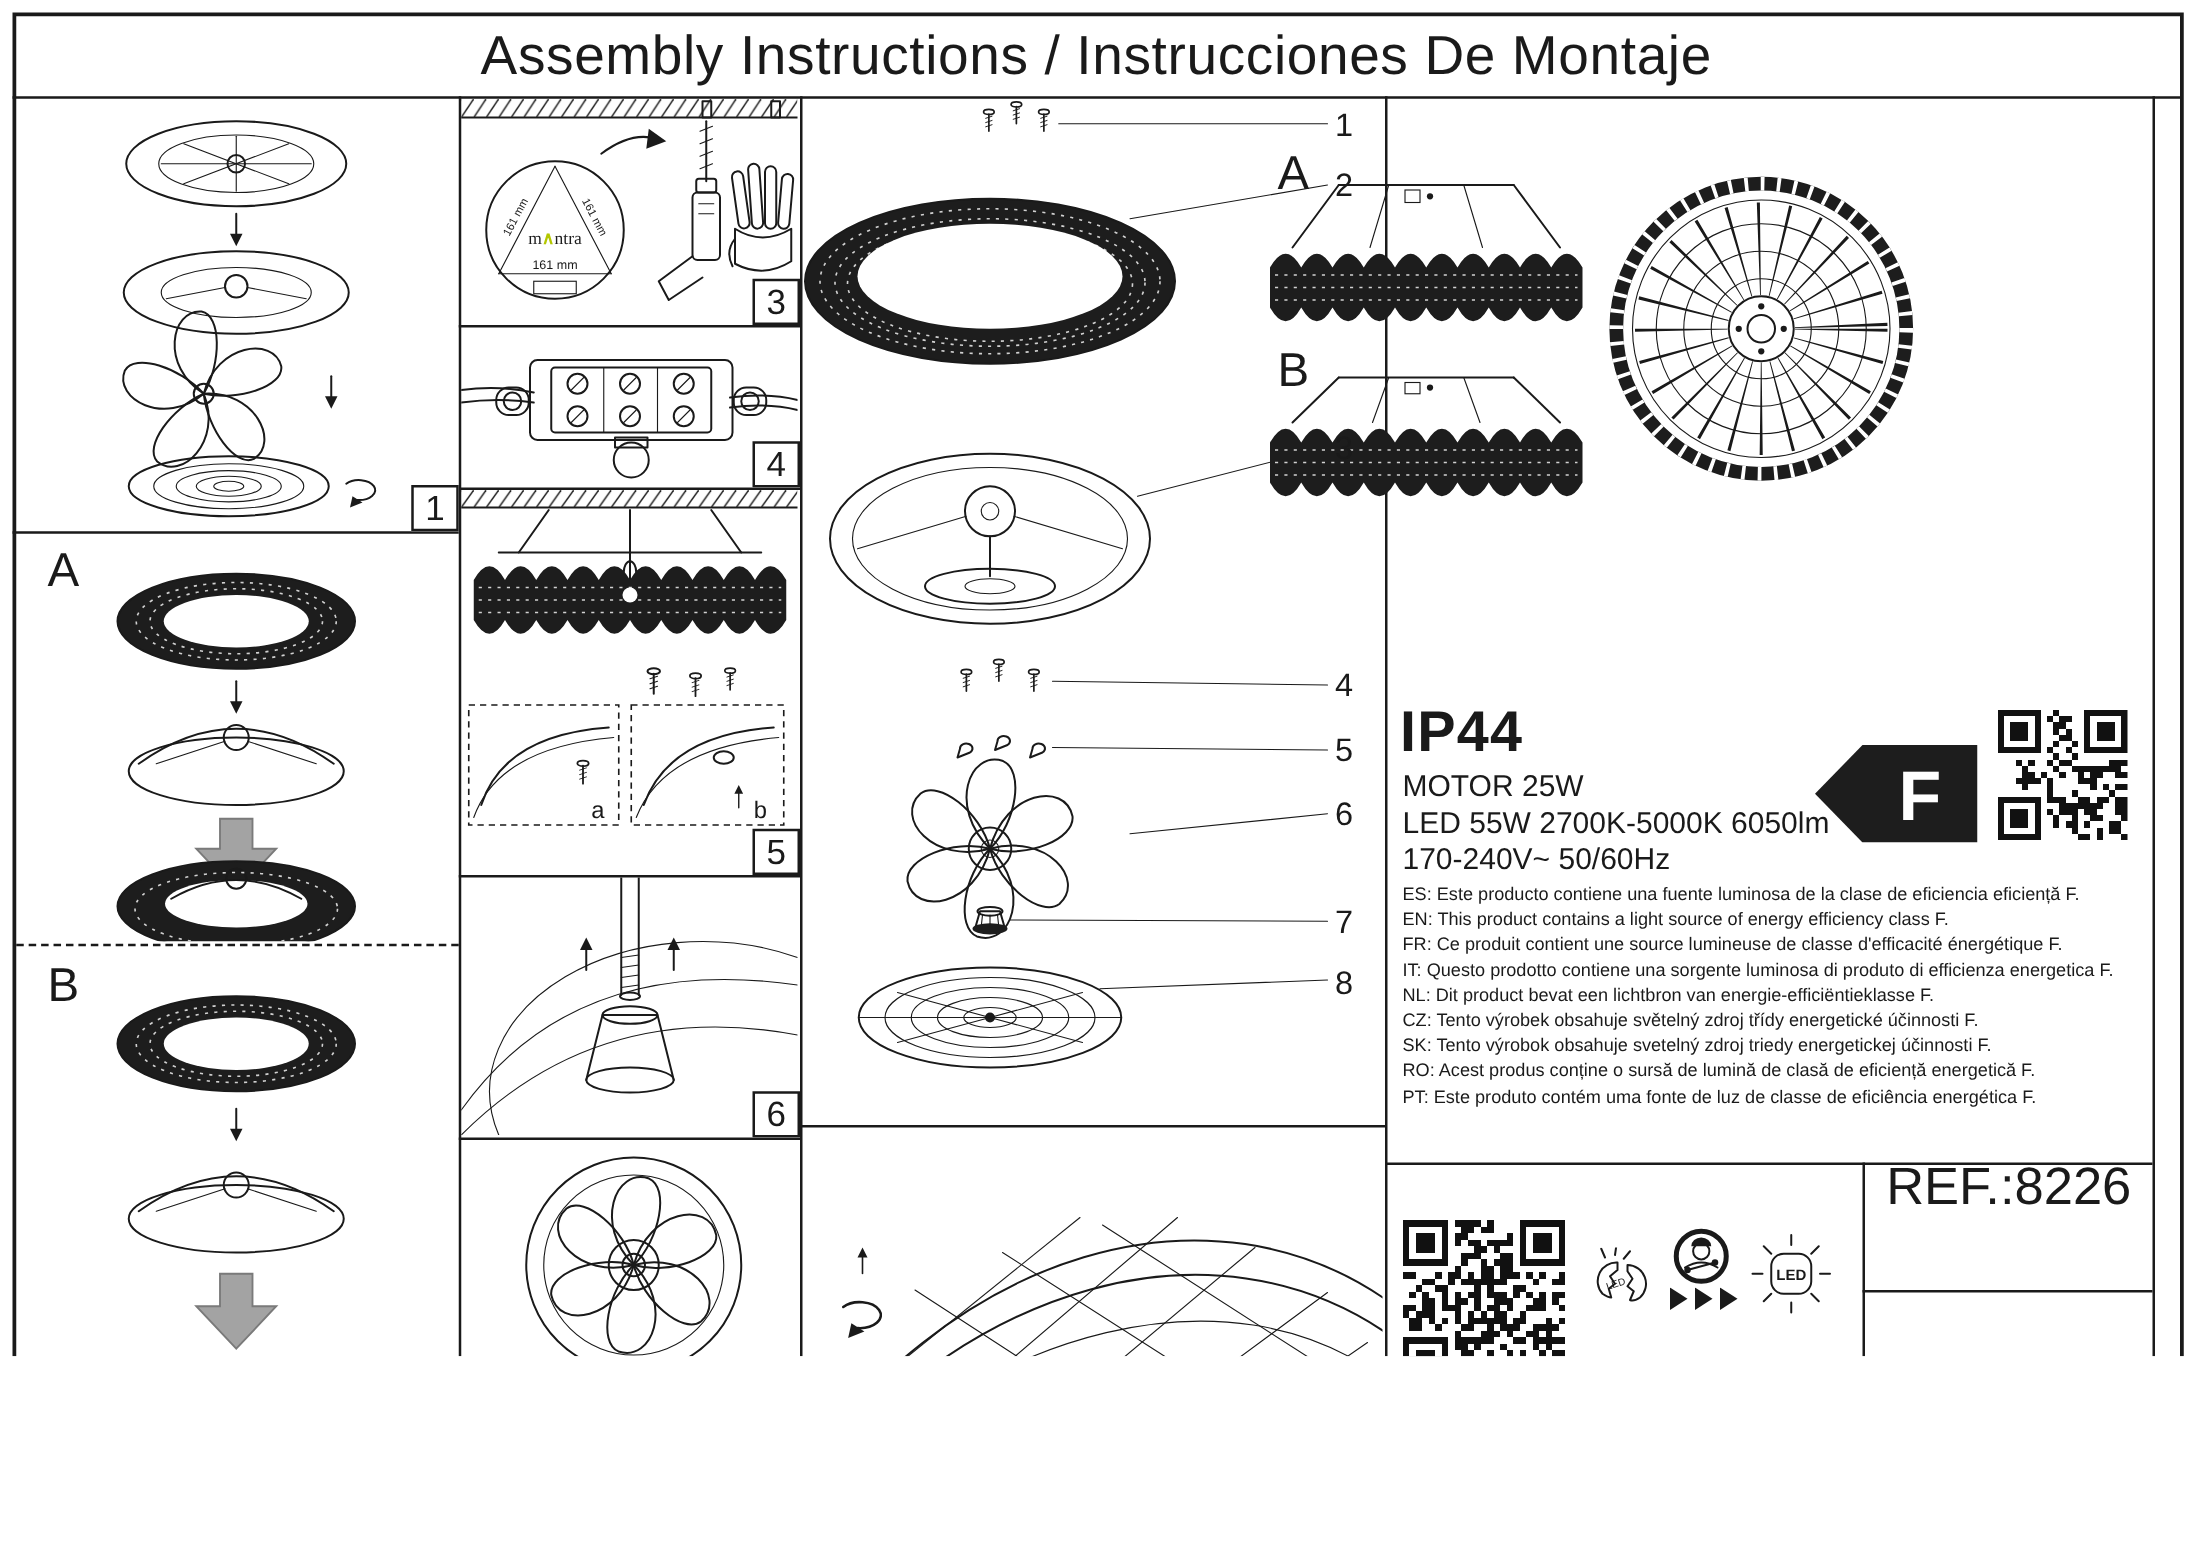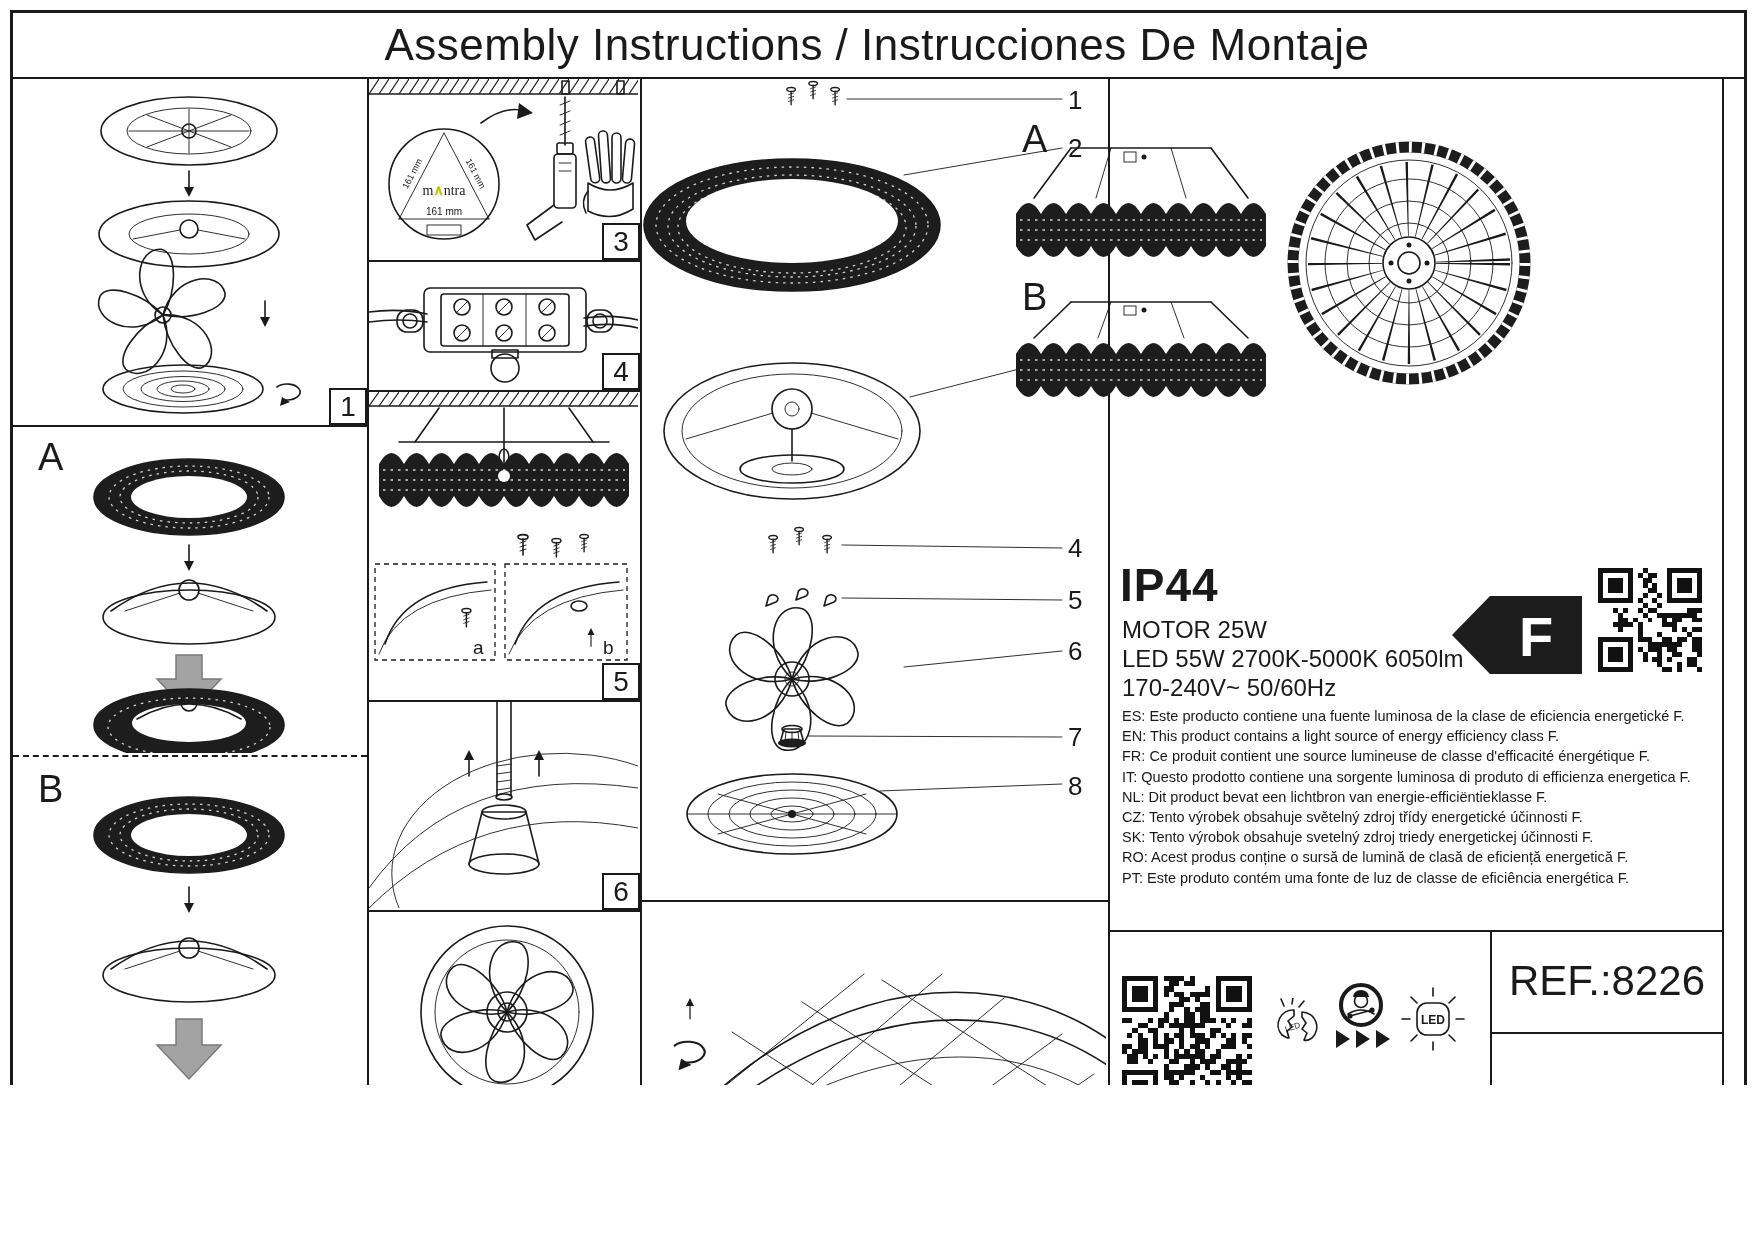--- a/index.html
+++ b/index.html
@@ -16,21 +16,21 @@
   .numbox{position:absolute;width:38px;height:37px;border:2px solid #1a1a1a;
           box-sizing:border-box;background:#fff;display:flex;align-items:center;
           justify-content:center;font-size:28px;z-index:5;}
   .seclabel{position:absolute;font-size:38px;z-index:4;}
   .partnum{position:absolute;font-size:26px;z-index:4;}
   .spec-ip{position:absolute;left:1120px;top:558px;font-size:46px;font-weight:bold;letter-spacing:1px;}
   .spec-line{position:absolute;left:1122px;font-size:24px;white-space:nowrap;}
   .langs{position:absolute;left:1122px;top:706px;width:606px;font-size:14.5px;
          line-height:20.2px;white-space:nowrap;}
   .instalar{position:absolute;left:1122px;top:1112px;font-size:20px;font-weight:bold;letter-spacing:.5px;}
-  .ref{position:absolute;left:1492px;top:932px;width:230px;height:98px;display:flex;
+  .ref{position:absolute;left:1492px;top:900px;width:230px;height:98px;display:flex;
        align-items:center;justify-content:center;font-size:42px;white-space:nowrap;}
   .brandcell{position:absolute;left:1492px;top:1034px;width:230px;height:171px;
              display:flex;align-items:center;justify-content:center;}
   .brand{position:relative;font-family:Liberation Mono, monospace;font-size:56px;
          color:#1d1d1d;white-space:nowrap;}
   .brand .caret{display:inline-block;vertical-align:-4px;margin:0 1px;}
   .brand .smile{position:absolute;left:34px;top:48px;}
   .minibrand{font-family:"Liberation Serif",serif;}
   svg{display:block;}
   svg.qr{shape-rendering:crispEdges;background:#fff;}
@@ -617,21 +617,21 @@
       <rect x="2" y="2" width="3" height="3" fill="#111"></rect>
       <rect x="14" y="0" width="7" height="7" fill="#111"></rect>
       <rect x="15" y="1" width="5" height="5" fill="#fff"></rect>
       <rect x="16" y="2" width="3" height="3" fill="#111"></rect>
       <rect x="0" y="14" width="7" height="7" fill="#111"></rect>
       <rect x="1" y="15" width="5" height="5" fill="#fff"></rect>
       <rect x="2" y="16" width="3" height="3" fill="#111"></rect>
     </svg>
 
   <div class="langs">
-    <div>ES: Este producto contiene una fuente luminosa de la clase de eficiencia energetické F.</div>
+    <div>ES: Este producto contiene una fuente luminosa de la clase de eficiencia eficiență F.</div>
     <div>EN: This product contains a light source of energy efficiency class F.</div>
     <div>FR: Ce produit contient une source lumineuse de classe d'efficacité énergétique F.</div>
     <div>IT: Questo prodotto contiene una sorgente luminosa di produto di efficienza energetica F.</div>
     <div>NL: Dit product bevat een lichtbron van energie-efficiëntieklasse F.</div>
     <div>CZ: Tento výrobek obsahuje světelný zdroj třídy energetické účinnosti F.</div>
     <div>SK: Tento výrobok obsahuje svetelný zdroj triedy energetickej účinnosti F.</div>
     <div>RO: Acest produs conține o sursă de lumină de clasă de eficiență energetică F.</div>
     <div>PT: Este produto contém uma fonte de luz de classe de eficiência energética F.</div>
   </div>
 

